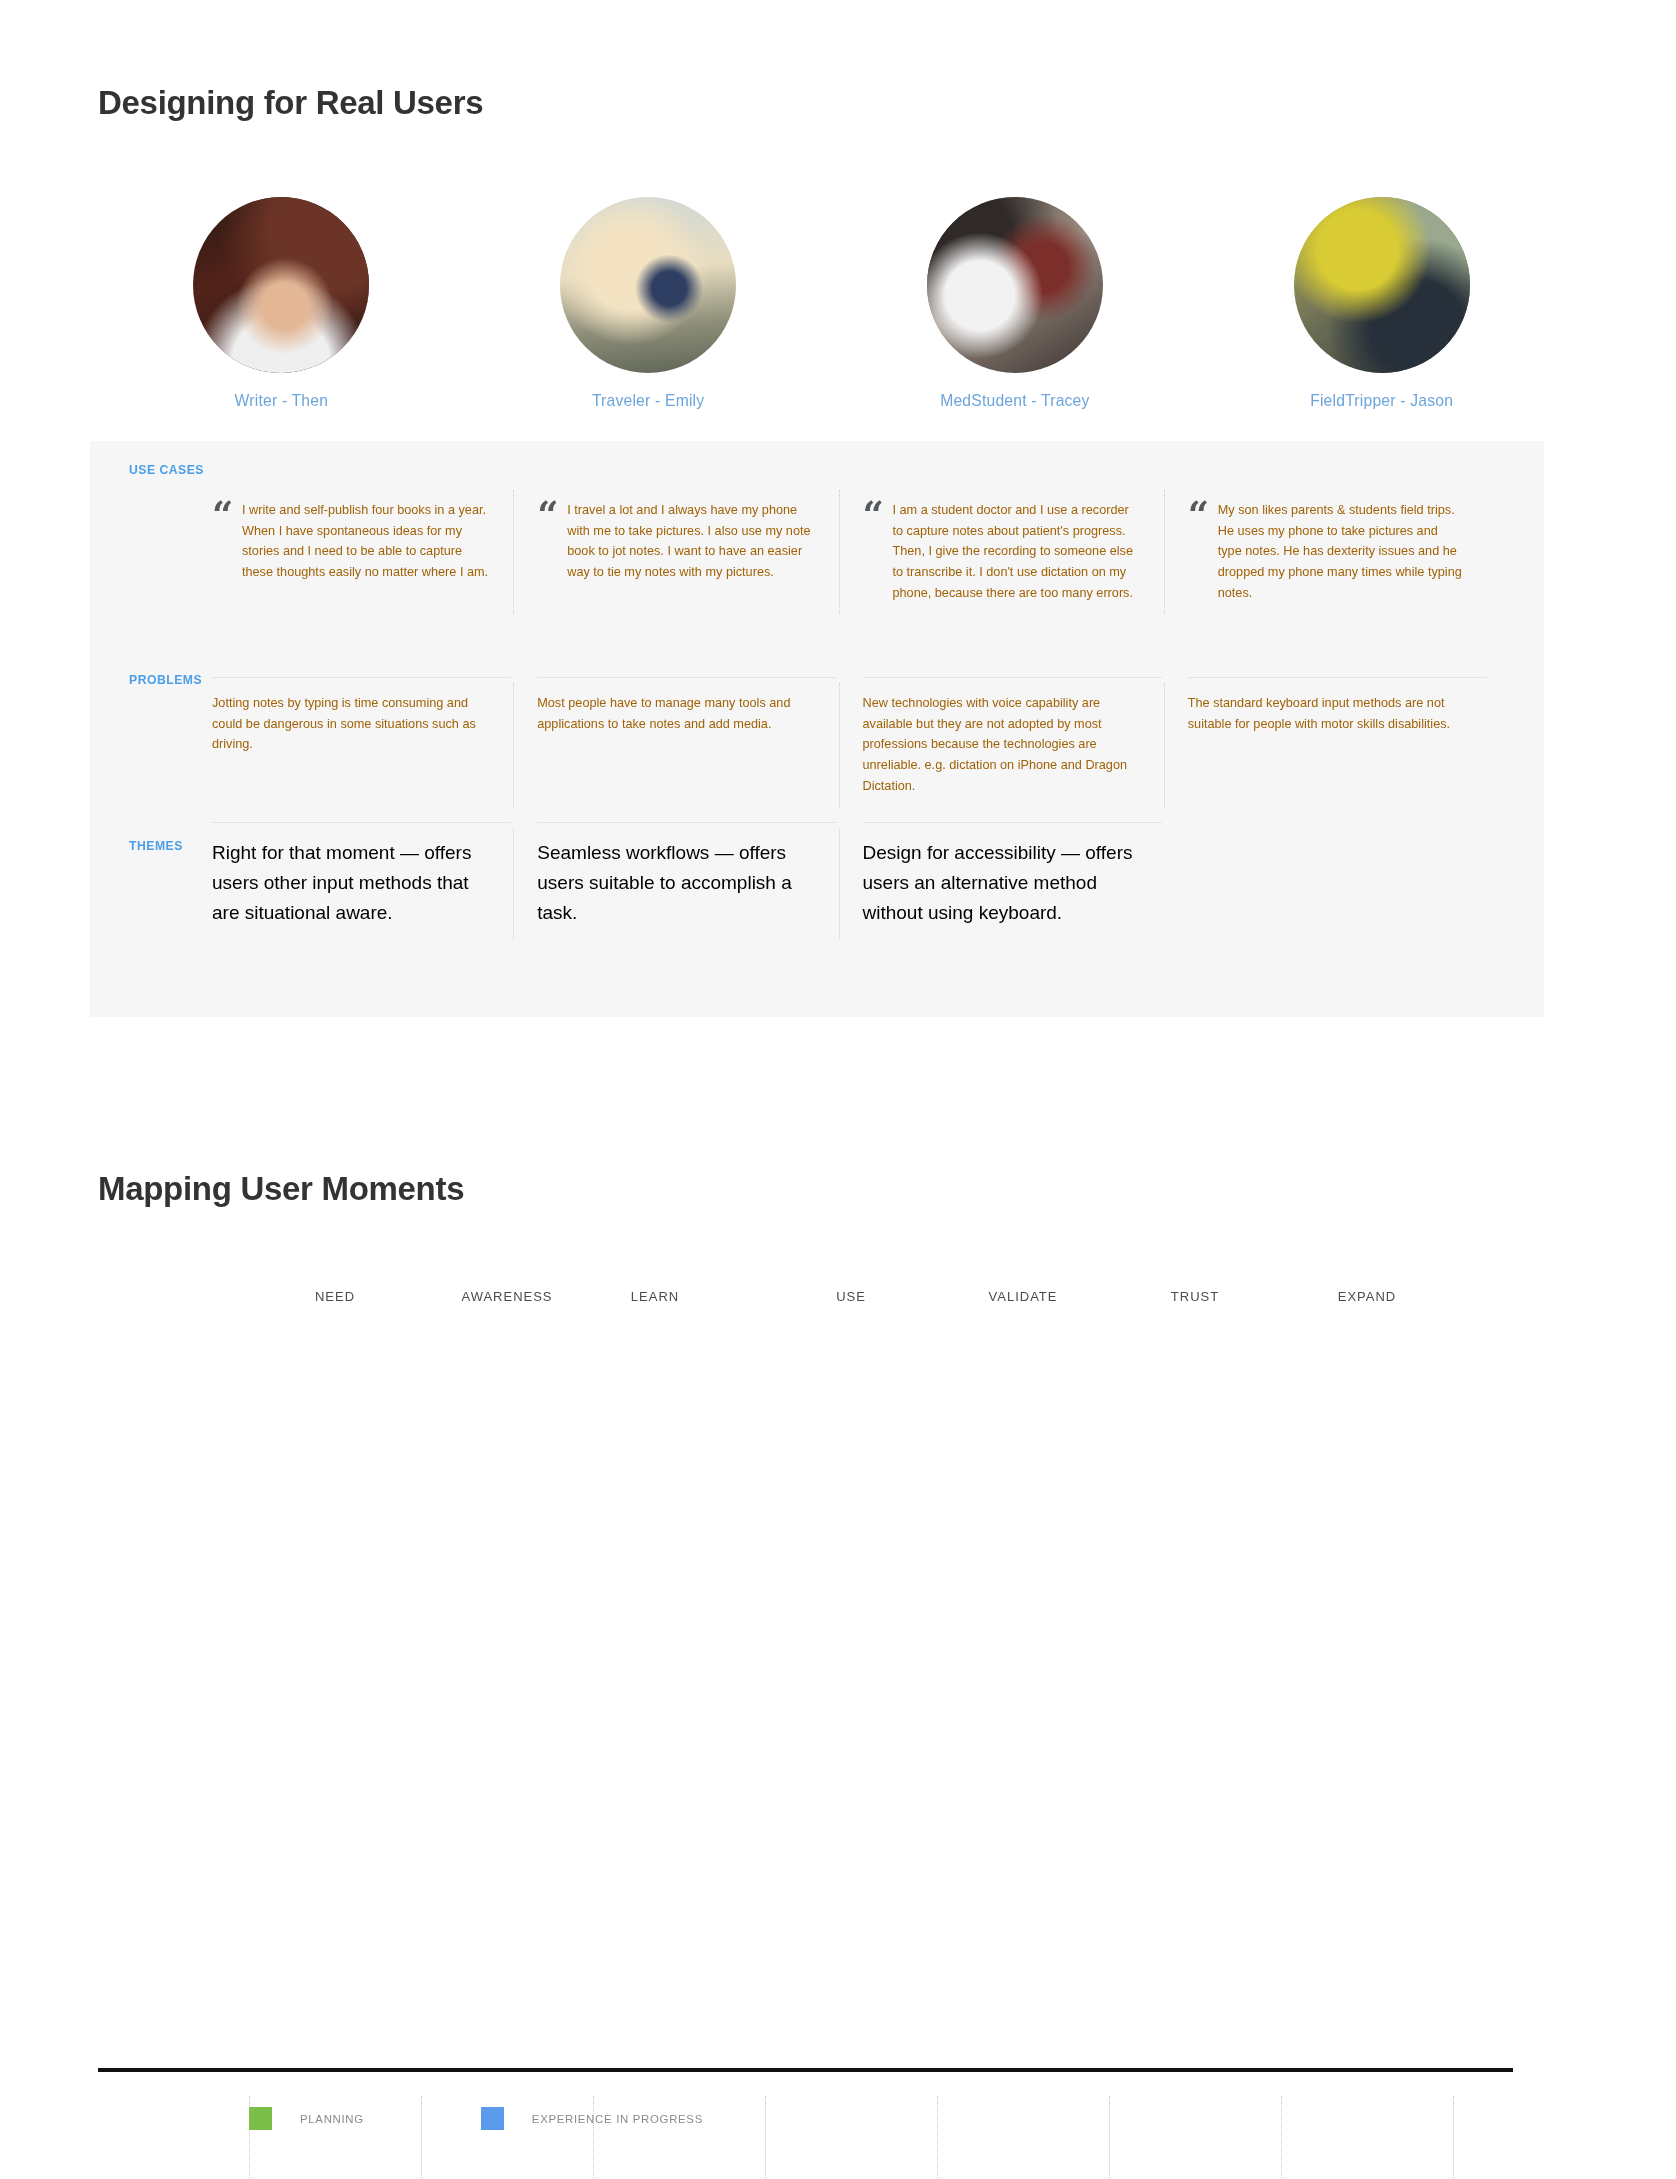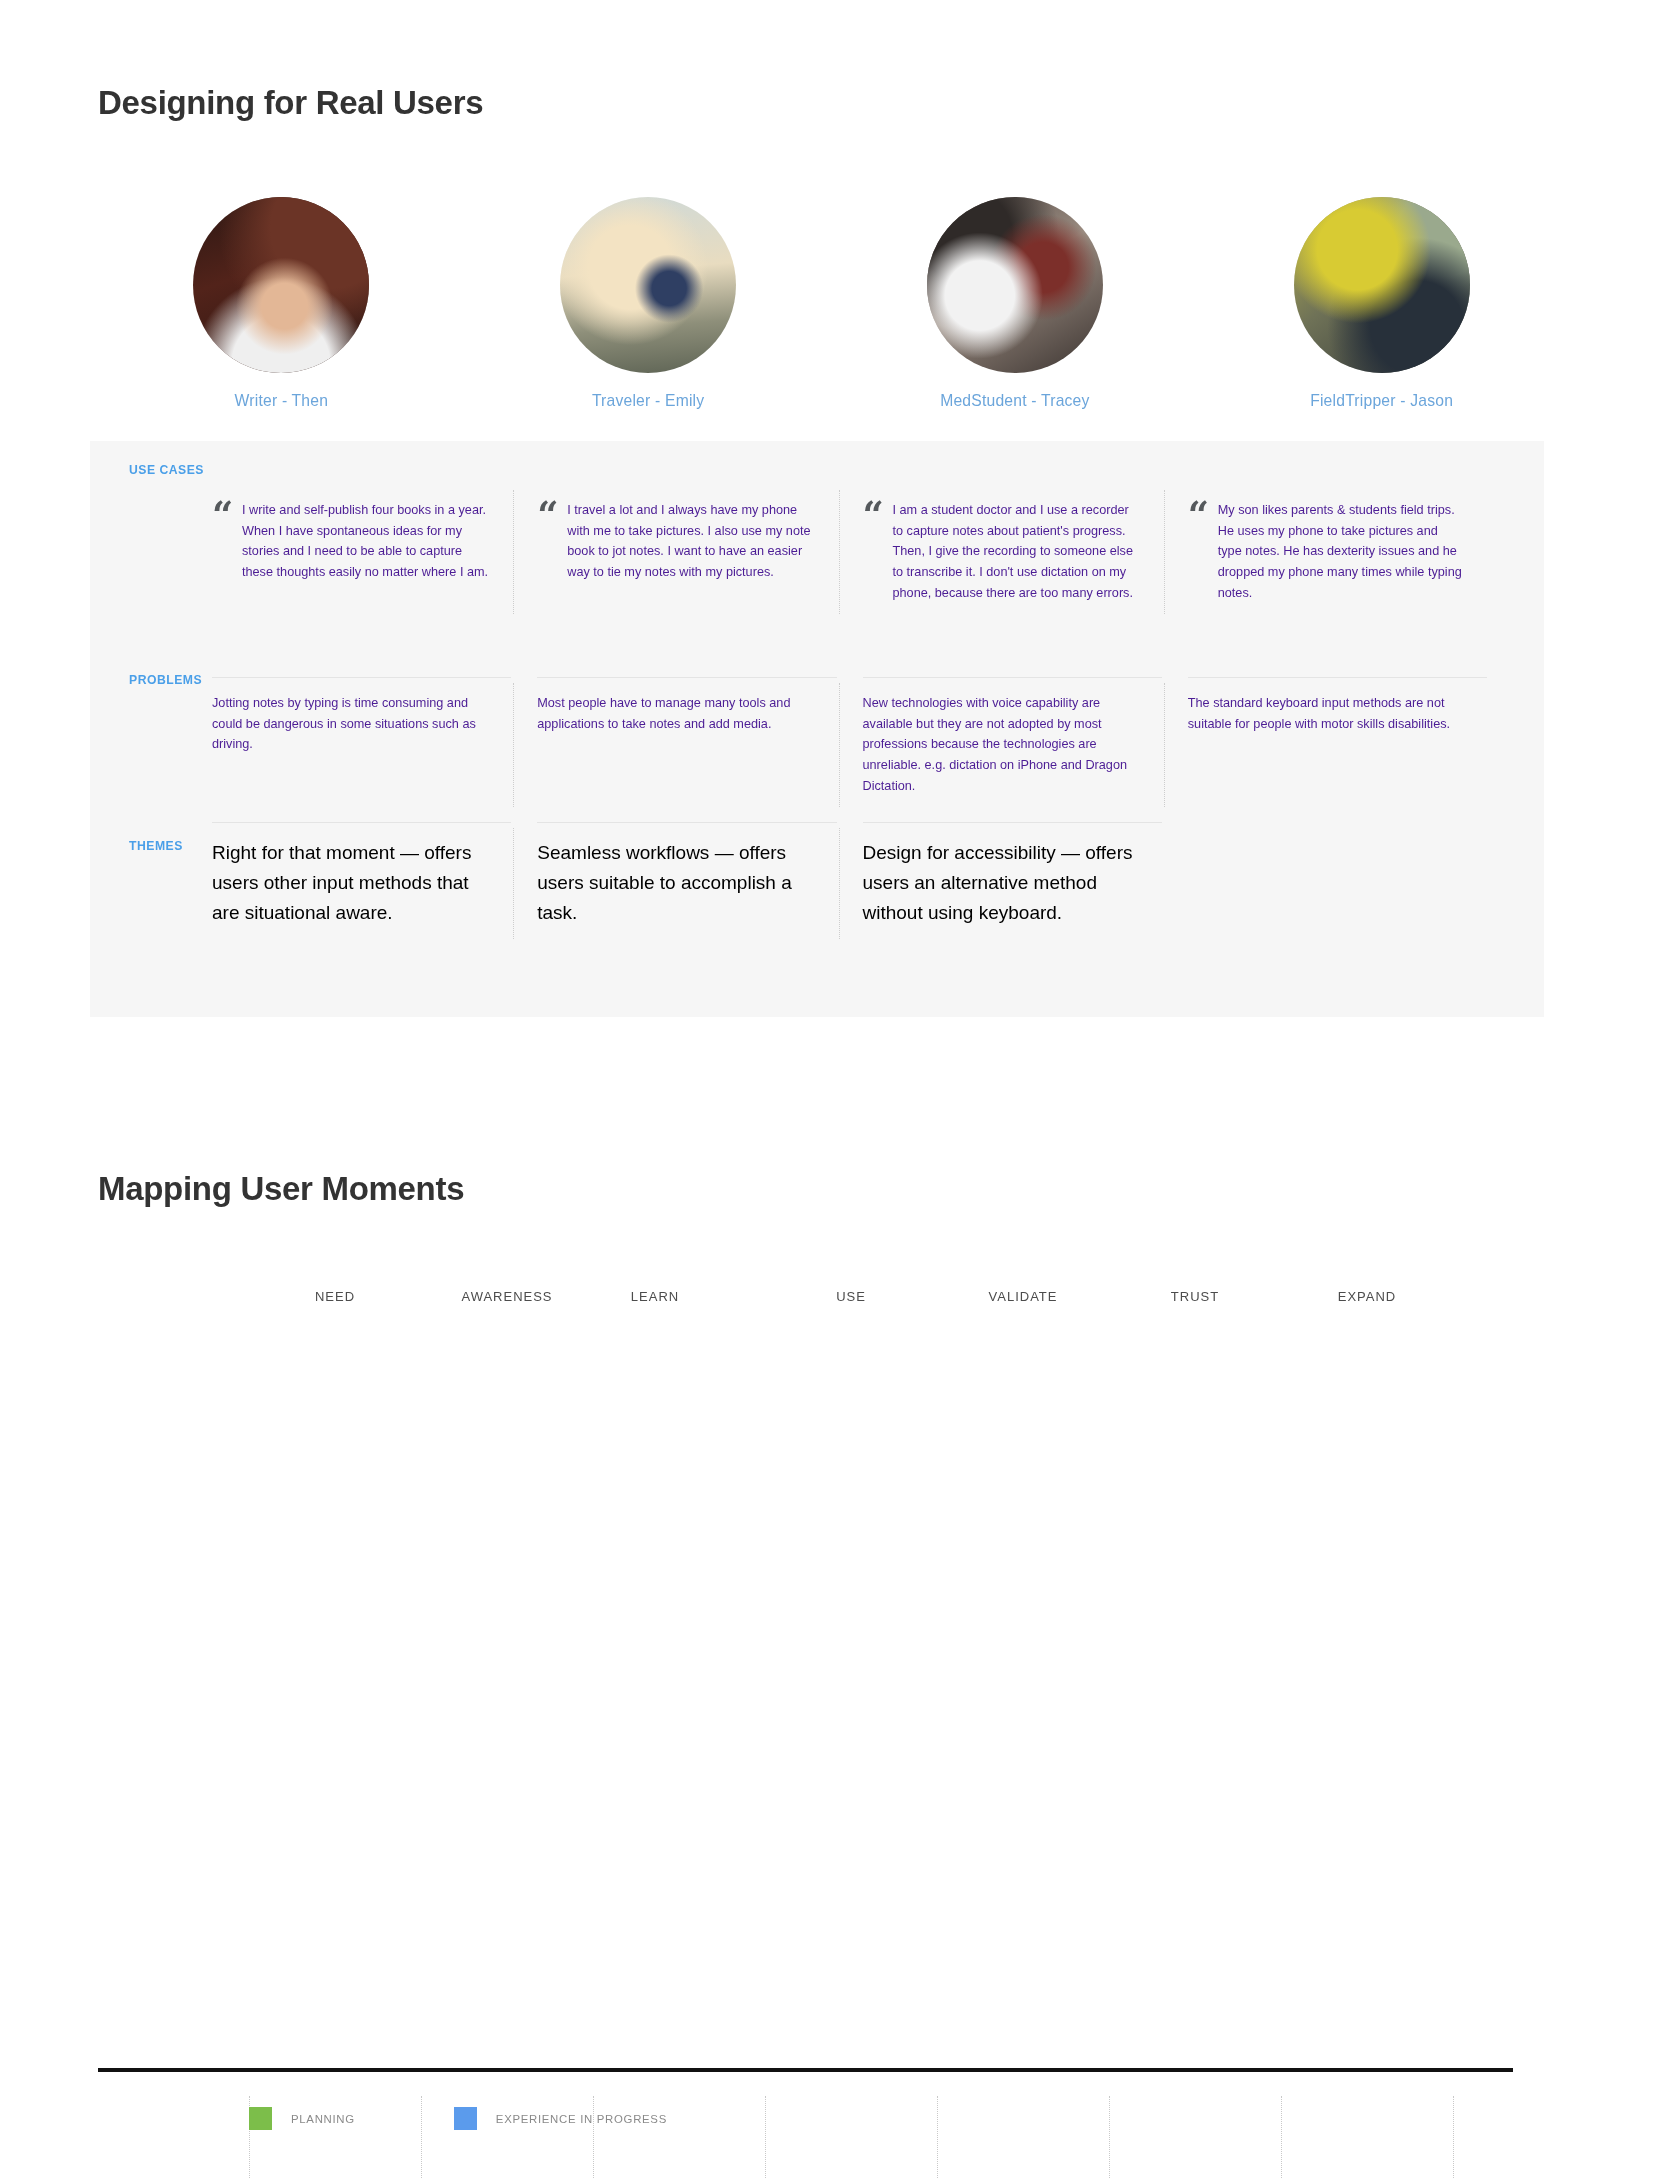--- a/index.html
+++ b/index.html
@@ -105,21 +105,21 @@
   .quote-wrap { display: flex; gap: 8.7px; }
   .qmark {
     font-family: "DejaVu Serif", serif;
     font-size: 37px; line-height: 0.85;
     color: #55595c; font-weight: bold;
     flex: 0 0 auto;
   }
   .body-txt {
     font-size: 12.7px;
     line-height: 1.63;
-    color: #4c1d95;
+    color: #a16207;
   }
   .theme-txt {
     font-size: 19px;
     line-height: 1.58;
     color: #000000;
   }
 
   
   .jmap { position: absolute; left: 0; top: 1223px; width: 1677px; height: 956px; }
 
@@ -148,21 +148,21 @@
   }
 
   .legend-rule {
     position: absolute;
     left: 98px; top: 2068px;
     width: 1415px; height: 3.5px; background: #111;
   }
   .legend {
     position: absolute;
     left: 249px; top: 2107px;
-    display: flex; align-items: center; gap: 19px;
+    display: flex; align-items: center; gap: 28px;
     font-size: 11.4px; letter-spacing: 0.7px; color: #8a8a8a;
   }
   .sw { width: 23px; height: 23px; }
   .sw.green { background: #7cbe4a; }
   .sw.blue  { background: #5b9bec; }
   .legend .gap { width: 61px; }
 </style>
 </head>
 <body>
 

